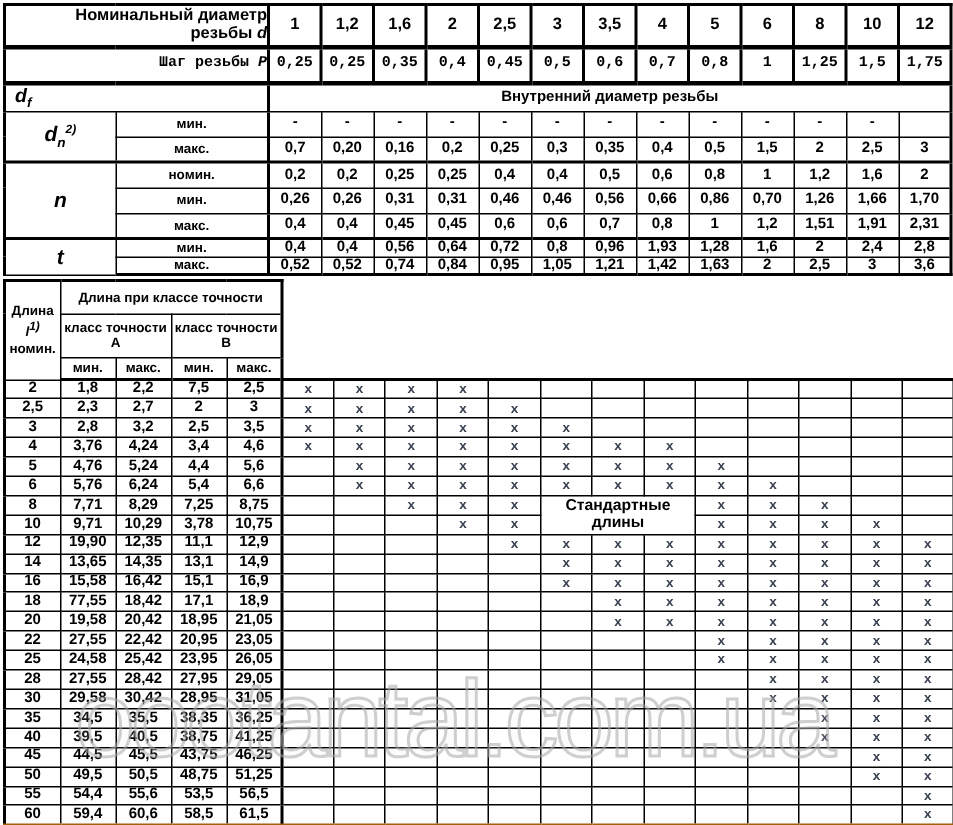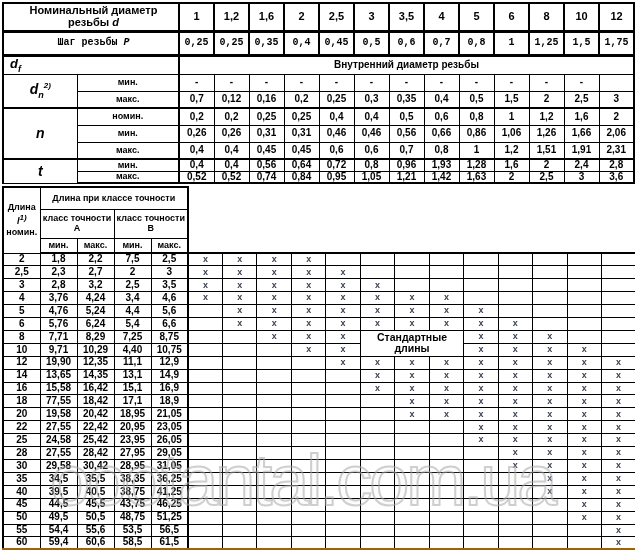--- a/index.html
+++ b/index.html
@@ -12,21 +12,21 @@
   td { border:1px solid #000; text-align:center; vertical-align:middle; padding:0;
        overflow:hidden; line-height:1.05; }
 
   
   .t1 { top:2px; width:631px; }
   .t1 td { font-size:10px; }
   .t1 tr.r1 td { border:2px solid #000; border-bottom-width:3px; font-size:11px; height:28px; }
   .t1 tr.r2 td { border:2px solid #000; border-bottom-width:3px; height:24px;font-family:Liberation Mono, monospace; }
   .t1 tr.mid  { height:17px; }
   .t1 tr.short{ height:12px; }
-  .t1 .lab { text-align:center; padding-left:5px;margin-top:43px; }
+  .t1 .lab { text-align:right; padding-left:5px;margin-top:43px; }
   .t1 .grp { font-style:italic; font-size:14px; border-left:2px solid #000; }
   .t1 .dfl { border-right:2px solid #000; text-align:left; padding-left:6px; font-size:13px; font-style:italic; }
   .t1 .sub { font-size:9px; border-right:2px solid #000; }
   .t1 .spanhead { font-size:10px; }
   .t1 tr.thick-top td { border-top:2px solid #000; }
   .t1 tr.last td { border-bottom:2px solid #000; }
   sub { font-size:9px; font-style:italic; }
   sup { font-size:8px; font-style:italic; }
   .v { font-style:italic; }
   .edge-l { border-left:2px solid #000; }
@@ -38,21 +38,21 @@
   .t2 .hd { font-size:9px; }
   .t2 tr.h1 { height:22px; } .t2 tr.h2 { height:29px; } .t2 tr.h3 { height:15px; }
   .t2 .hd-top { border-top:2px solid #000; }
   .t2 tr.h3 td { border-bottom:2px solid #000; }
   .t2 .noborder { border:none; border-bottom:2px solid #000; }
   .split { border-right:2px solid #000;margin-top:29px; }
   .t2 tbody tr { height:12.91px; }
   .t2 .num { font-size:10px; }
   .t2 .mark { font-size:9px; color:#39404f; }
   .t2 .stdnote { font-size:10.5px; }
-  .t2 tr.lastrow td { border-bottom:4px solid #a16207; }
+  .t2 tr.lastrow td { border-bottom:2px solid #a16207; }
   .lenhd div { line-height:1.25; }
 
   
   .watermark { position:absolute; left:50px; top:444px; z-index:10; pointer-events:none;
                font-size:72px; line-height:1; letter-spacing:-3px; white-space:nowrap;
                color:rgba(230,230,230,0.10); -webkit-text-stroke:2px rgba(168,168,168,0.55); }
 </style>
 </head>
 <body>
 
@@ -126,21 +126,21 @@
           <td class="val">-</td>
           <td class="val">-</td>
           <td class="val">-</td>
           <td class="val">-</td>
           <td class="val">-</td>
           <td class="val edge-r"></td>
         </tr>
       <tr class="mid" id="r-dn-max">
         <td class="sub">макс.</td>
       <td class="val">0,7</td>
-          <td class="val">0,12</td>
+          <td class="val">0,20</td>
           <td class="val">0,16</td>
           <td class="val">0,2</td>
           <td class="val">0,25</td>
           <td class="val">0,3</td>
           <td class="val">0,35</td>
           <td class="val">0,4</td>
           <td class="val">0,5</td>
           <td class="val">1,5</td>
           <td class="val">2</td>
           <td class="val">2,5</td>
@@ -167,24 +167,24 @@
         <td class="sub">мин.</td>
       <td class="val">0,26</td>
           <td class="val">0,26</td>
           <td class="val">0,31</td>
           <td class="val">0,31</td>
           <td class="val">0,46</td>
           <td class="val">0,46</td>
           <td class="val">0,56</td>
           <td class="val">0,66</td>
           <td class="val">0,86</td>
-          <td class="val">1,06</td>
+          <td class="val">0,70</td>
           <td class="val">1,26</td>
           <td class="val">1,66</td>
-          <td class="val edge-r">2,06</td>
+          <td class="val edge-r">1,70</td>
         </tr>
       <tr class="mid" id="r-n-max">
         <td class="sub">макс.</td>
       <td class="val">0,4</td>
           <td class="val">0,4</td>
           <td class="val">0,45</td>
           <td class="val">0,45</td>
           <td class="val">0,6</td>
           <td class="val">0,6</td>
           <td class="val">0,7</td>
@@ -415,21 +415,21 @@
           <td class="mark">x</td>
           <td class="mark">x</td>
           <td class="mark">x</td>
           <td class="mark"></td>
           <td class="mark edge-r"></td>
         </tr>
         <tr>
           <td class="num edge-l">10</td>
           <td class="num">9,71</td>
           <td class="num">10,29</td>
-          <td class="num">4,40</td>
+          <td class="num">3,78</td>
           <td class="num split">10,75</td>
           <td class="mark"></td>
           <td class="mark"></td>
           <td class="mark"></td>
           <td class="mark">x</td>
           <td class="mark">x</td>
           <td class="mark">x</td>
           <td class="mark">x</td>
           <td class="mark">x</td>
           <td class="mark">x</td>

